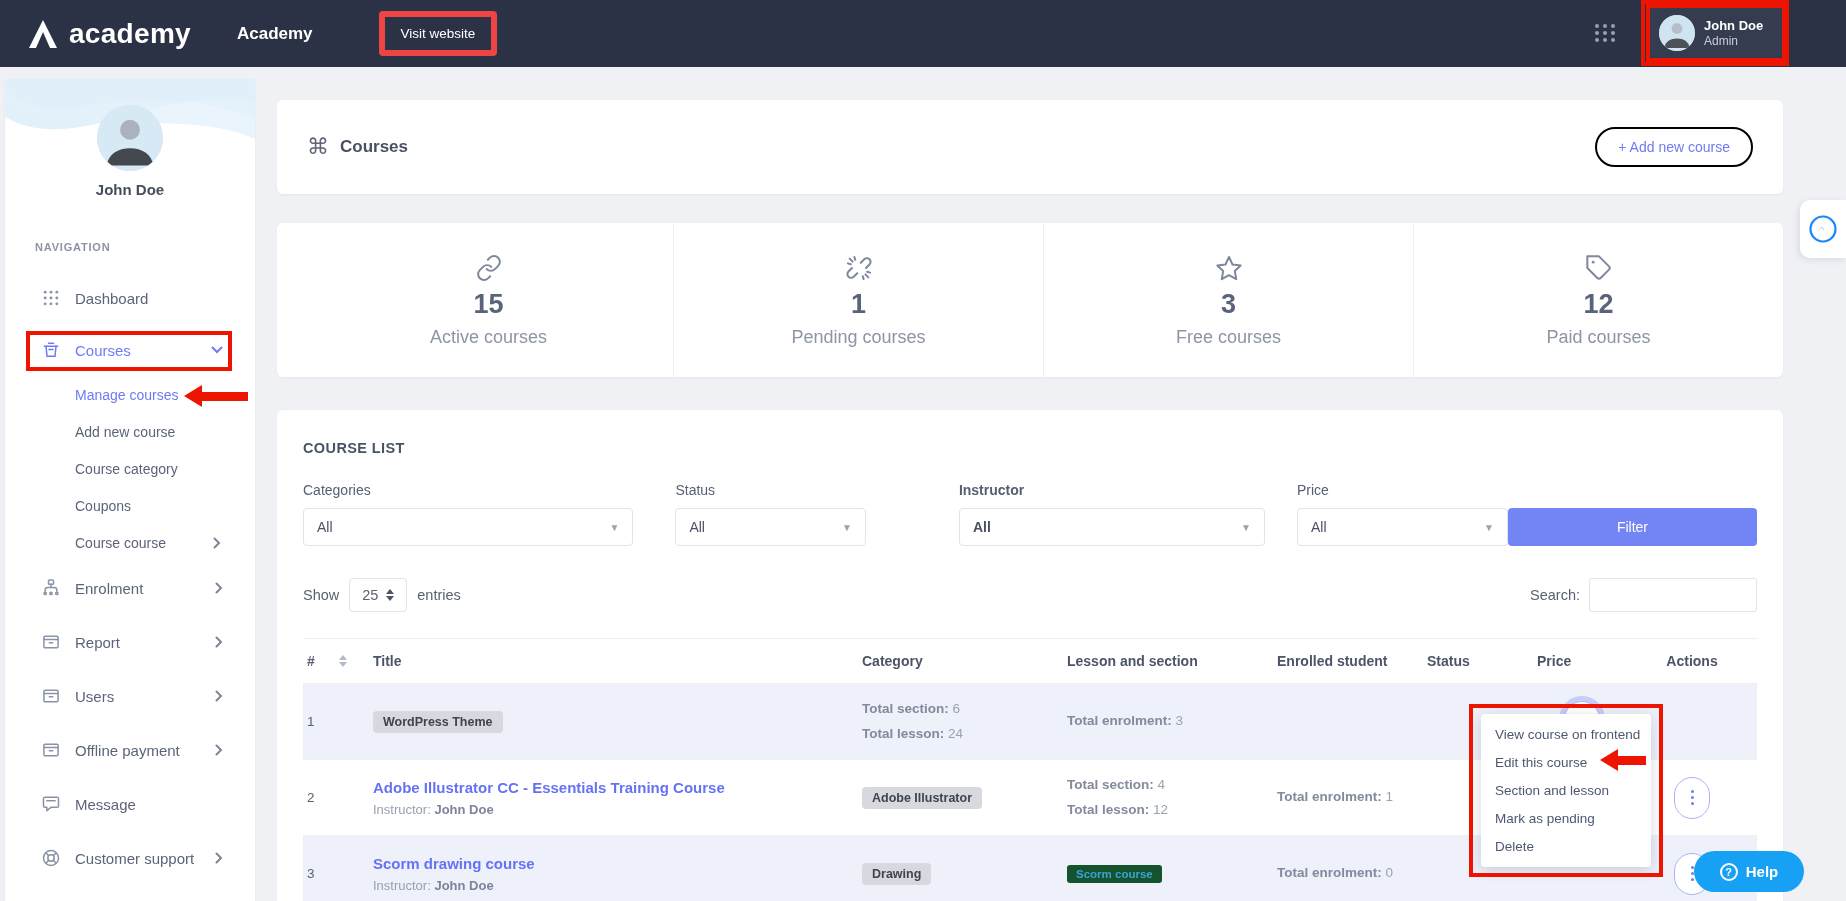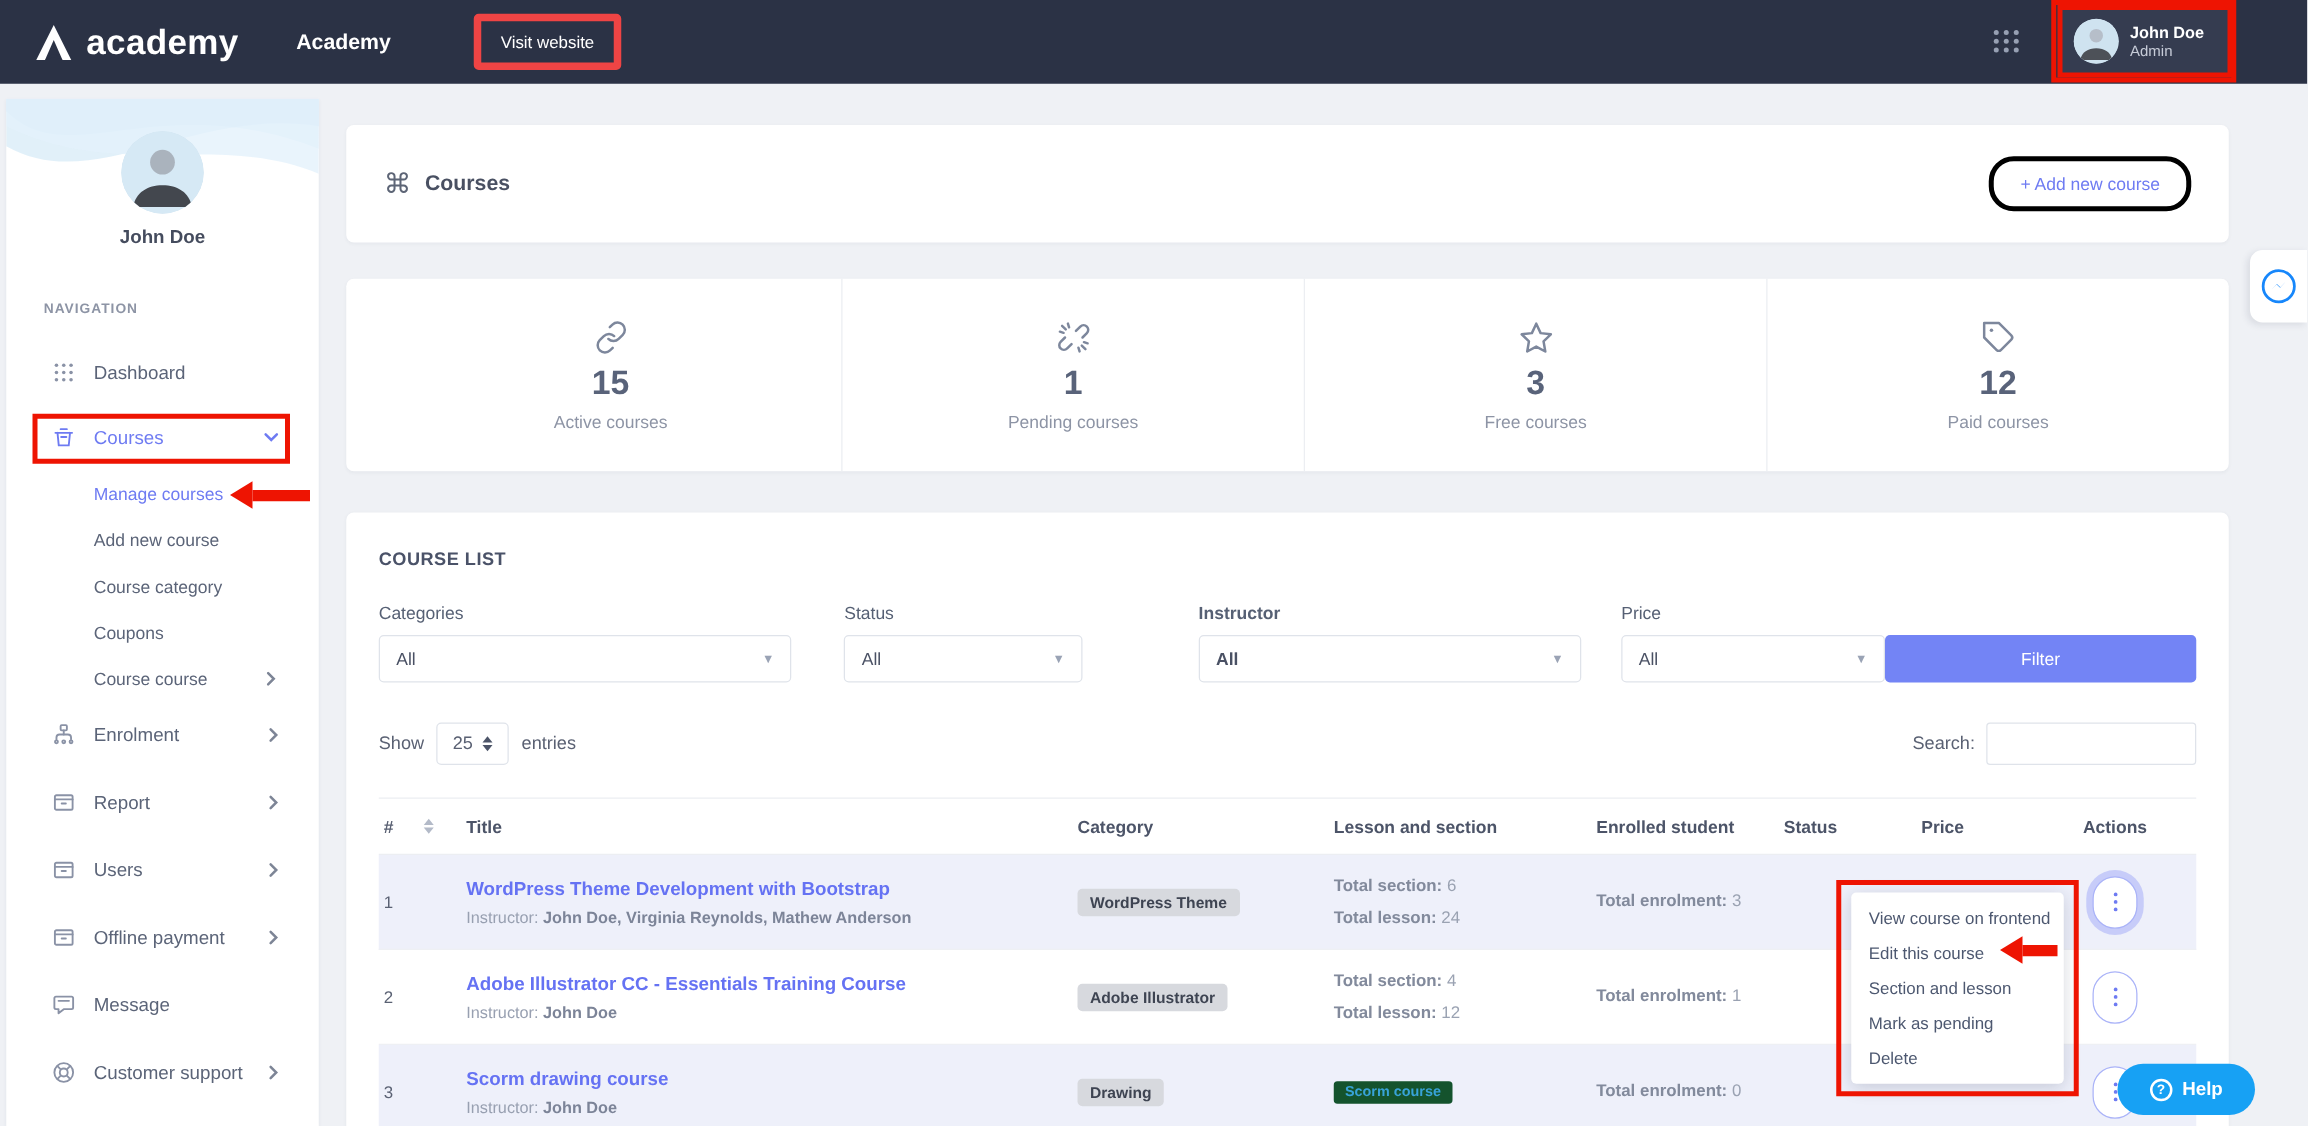--- a/index.html
+++ b/index.html
@@ -35,28 +35,28 @@
   .m-item.active .m-chev { color:#6e7bf2; }
   .sub-item { height:37px; display:flex; align-items:center; padding-left:70px; font-size:14px; color:#5b6478; cursor:pointer; }
   .sub-item.active { color:#6e7bf2; }
   .sub-item .m-chev { margin-right:34px; }
 
   
   .card { position:absolute; background:#fff; border-radius:6px; box-shadow:0 1px 3px rgba(40,50,80,.05);padding-left:27px; }
   .header-card { left:277px; top:100px; width:1506px; height:94px; display:flex; align-items:center; padding:0 30px; }
   .page-title { display:flex; align-items:center; gap:11px; font-size:17px; font-weight:700; color:#495062; }
   .cmd-glyph { font-size:22px; color:#5d6576; font-weight:400; }
-  .add-btn { margin-left:auto; border:4px solid #000000; color:#6e7bf2; background:#fff; border-radius:20px; padding:10px 21px; font-size:14px; cursor:pointer; font-family:inherit; }
+  .add-btn { margin-left:auto; border:2px solid #000000; color:#6e7bf2; background:#fff; border-radius:20px; padding:10px 21px; font-size:14px; cursor:pointer; font-family:inherit; }
 
   .stats-card { left:277px; top:223px; width:1506px; height:154px; display:flex; }
   .stat { flex:1; display:flex; flex-direction:column; align-items:center; justify-content:center; border-right:1px solid #eceef2; }
   .stat:last-child { border-right:none; }
   .stat .ic { color:#7d879c; height:30px; }
   .stat .num { font-size:27px; font-weight:700; color:#59637a; margin-top:6px; }
-  .stat .lbl { font-size:14px; color:#8d94a5; margin-top:7px;text-align:center; }
+  .stat .lbl { font-size:18px; color:#8d94a5; margin-top:7px;text-align:center; }
 
   .list-card { left:277px; top:410px; width:1506px; height:540px; padding:26px; overflow:hidden; }
   .cl-title { font-size:14.5px; font-weight:700; color:#4a5268; letter-spacing:.4px; margin-top:4px; }
   .filters { display:flex; margin-top:26px; align-items:flex-end; }
   .f-group label { display:block; font-size:14px; color:#566074; margin-bottom:10px; }
   .select { height:38px; border:1px solid #dfe3ea; border-radius:4px; background:#fff; display:flex; align-items:center; padding:0 13px; font-size:14px; color:#4a5164; cursor:pointer; }
   .select .caret { margin-left:auto; color:#9aa3b5; font-size:10px; }
   .f-cat { width:340px; } .f-status { width:196px; margin-left:42px; }
   .f-inst { width:315px; margin-left:93px;font-weight:bold; } .f-price { width:217px; margin-left:32px; }
   .filter-btn { margin-left:auto; width:256px; height:38px; background:#7384f5; border:none; border-radius:4px; color:#fff; font-size:14px; cursor:pointer; font-family:inherit; }
@@ -413,27 +413,20 @@
         <span>Lesson and section</span>
         <span>Enrolled student</span>
         <span>Status</span>
         <span>Price</span>
         <span style="text-align:center">Actions</span>
       </div>
 
       <div class="t-row striped">
         <span class="c-num">1</span>
         <span></span>
-        <span style="padding-right:20px">
-          <div class="row-title">WordPress Theme Development with Bootstrap</div>
-          <div class="row-inst">
-            <span>Instructor:</span>
-            <b>John Doe, Virginia Reynolds, Mathew Anderson</b>
-          </div>
-        </span>
         <span><span class="badge">WordPress Theme</span></span>
         <span class="meta-line">
           <b>Total section:</b>
           <span>6</span><br>
           <b>Total lesson:</b>
           <span>24</span>
         </span>
         <span class="meta-line">
           <b>Total enrolment:</b>
           <span>3</span>

